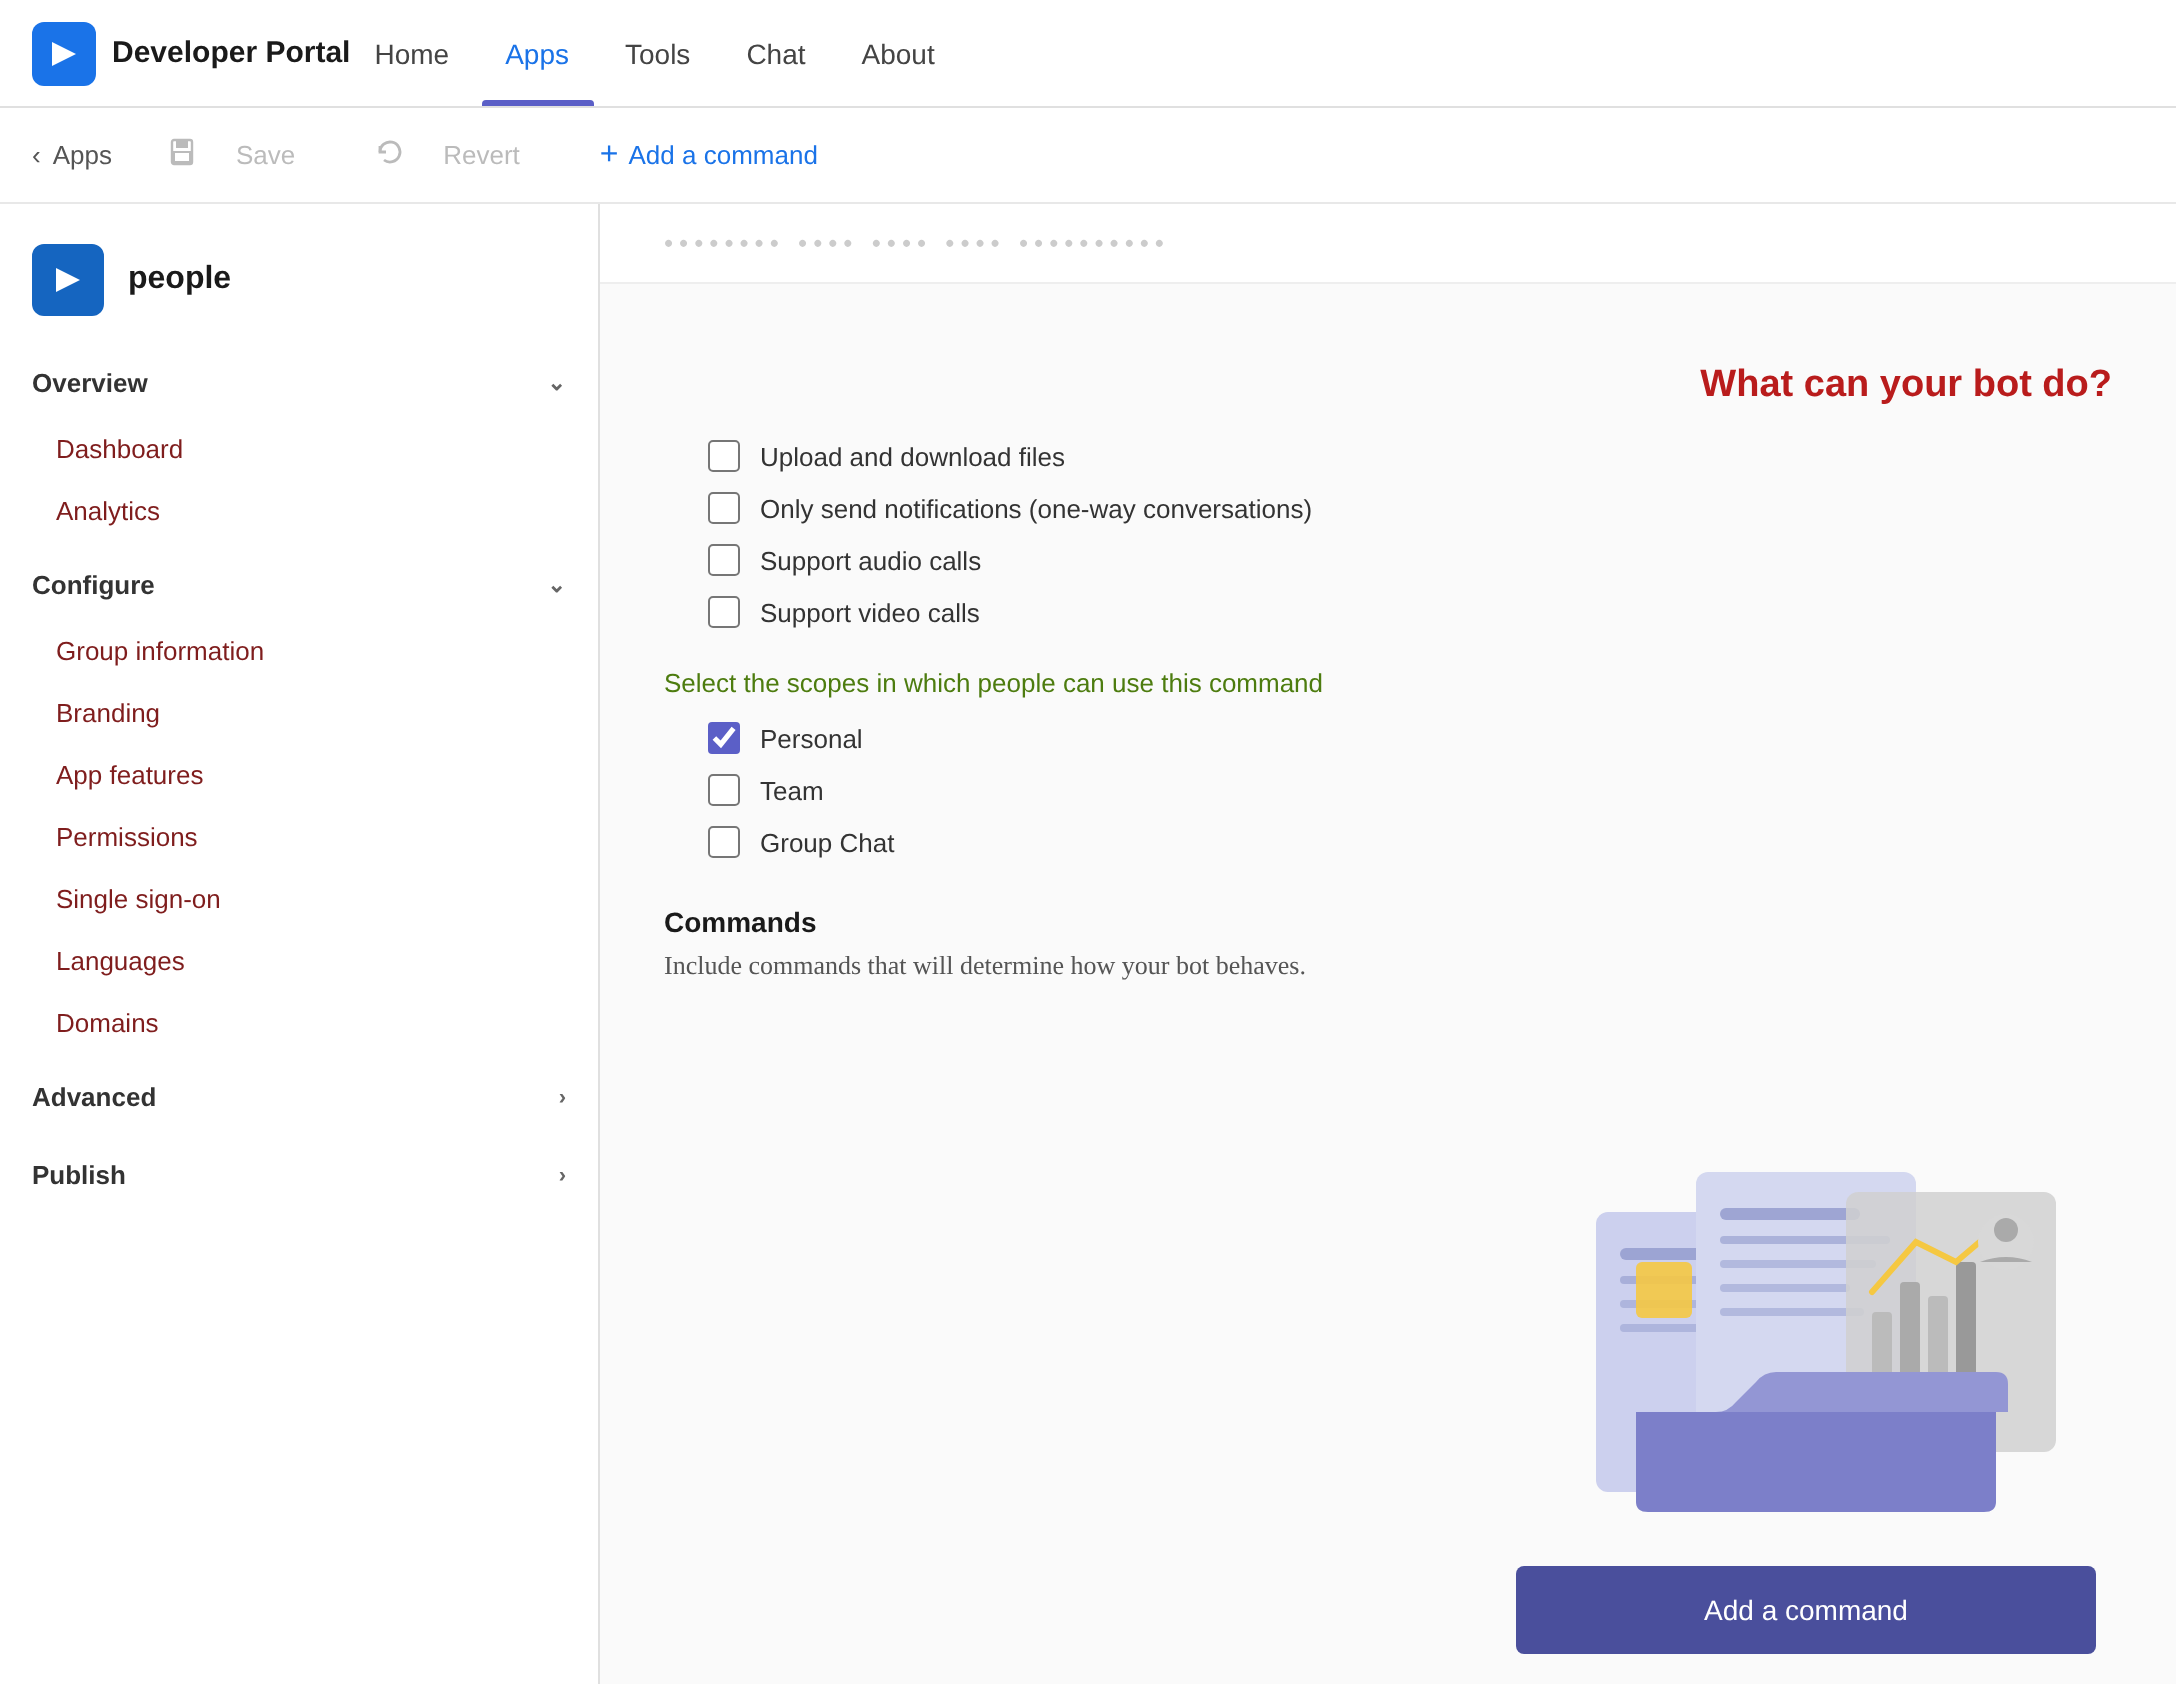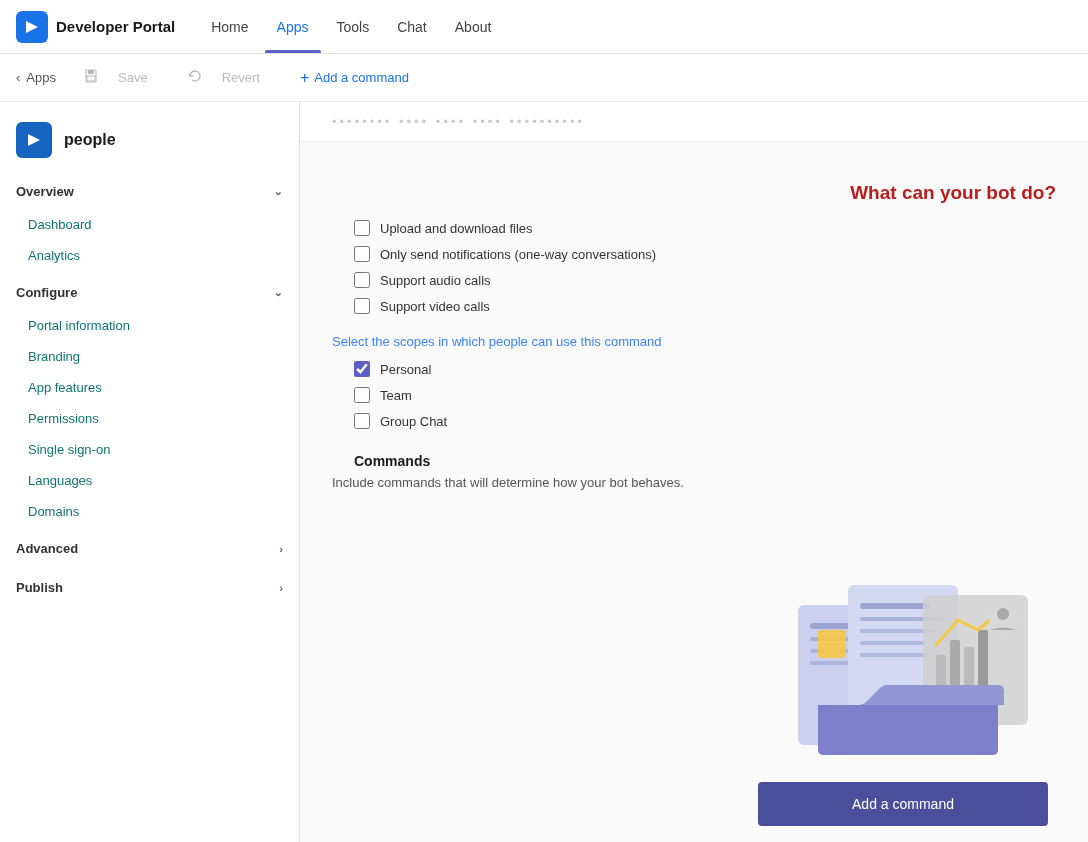--- a/index.html
+++ b/index.html
@@ -12,21 +12,20 @@
       height: 54px;
       display: flex;
       align-items: center;
       padding: 0 16px;
       flex-shrink: 0;
     }
     .brand {
       display: flex;
       align-items: center;
       gap: 8px;
-      margin-right: 24px;
     }
     .brand-logo {
       width: 32px;
       height: 32px;
       background: #1a73e8;
       border-radius: 6px;
       display: flex;
       align-items: center;
       justify-content: center;
       color: white;
@@ -165,21 +164,21 @@
       padding: 10px 16px;
       font-size: 13px;
       font-weight: 600;
       color: #333;
       cursor: pointer;
       text-align: right;
     }
     .sidebar-item {
       padding: 8px 16px 8px 28px;
       font-size: 13px;
-      color: #0f766e;
+      color: #7f1d1d;
       cursor: pointer;
     }
     .chevron-icon {
       font-size: 11px;
       color: #666;
     }
 
     
     .content {
       flex: 1;
@@ -230,38 +229,38 @@
       height: 16px;
       accent-color: #5b5fc7;
       cursor: pointer;
     }
 
     .scope-section {
       margin-bottom: 24px;
     }
     .scope-title {
       font-size: 13px;
-      color: #3b82f6;
+      color: #4d7c0f;
       margin-bottom: 12px;
     }
 
     .commands-section {
       margin-top: 8px;
     }
     .commands-title {
       font-size: 14px;
       font-weight: 700;
       color: #1a1a1a;
       margin-bottom: 6px;
-      margin-left: 22px;
     }
     .commands-desc {
       font-size: 13px;
       color: #555;
       margin-bottom: 20px;
+      font-family: Liberation Serif, serif;
     }
 
     
     .illustration-container {
       display: flex;
       flex-direction: column;
       align-items: flex-end;
       padding: 20px 40px;
       margin-top: 20px;
     }
@@ -354,21 +353,21 @@
       </div>
       <div class="sidebar-item">Dashboard</div>
       <div class="sidebar-item">Analytics</div>
     </div>
 
     <div class="sidebar-section">
       <div class="sidebar-section-header">
         <span>Configure</span>
         <span class="chevron-icon">⌄</span>
       </div>
-      <div class="sidebar-item">Portal information</div>
+      <div class="sidebar-item">Group information</div>
       <div class="sidebar-item">Branding</div>
       <div class="sidebar-item">App features</div>
       <div class="sidebar-item">Permissions</div>
       <div class="sidebar-item">Single sign-on</div>
       <div class="sidebar-item">Languages</div>
       <div class="sidebar-item">Domains</div>
     </div>
 
     <div class="sidebar-section">
       <div class="sidebar-section-header">

